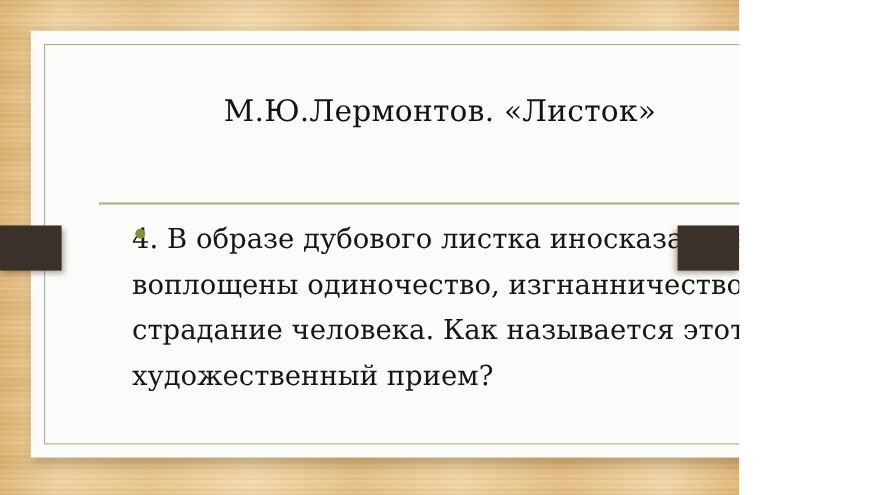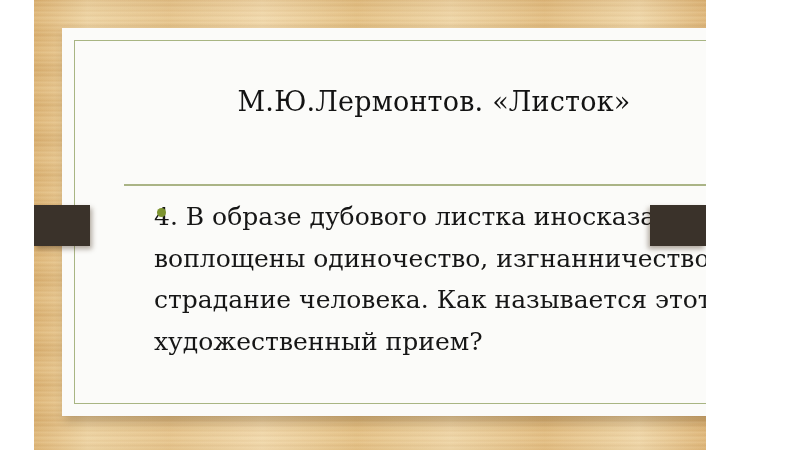--- a/index.html
+++ b/index.html
@@ -7,21 +7,20 @@
     padding: 0;
     background: #ffffff;
   }
 
   #slide-root {
     position: relative;
     width: 672px;
     height: 450px;
     overflow: hidden;
     font-family: "Liberation Serif", "DejaVu Serif", serif;
-    margin-left: 34px;
   }
 
   
   .wood-bg {
     position: absolute;
     inset: 0;
     background-color: #e8c98e;
     background-image:
       
       repeating-linear-gradient(

